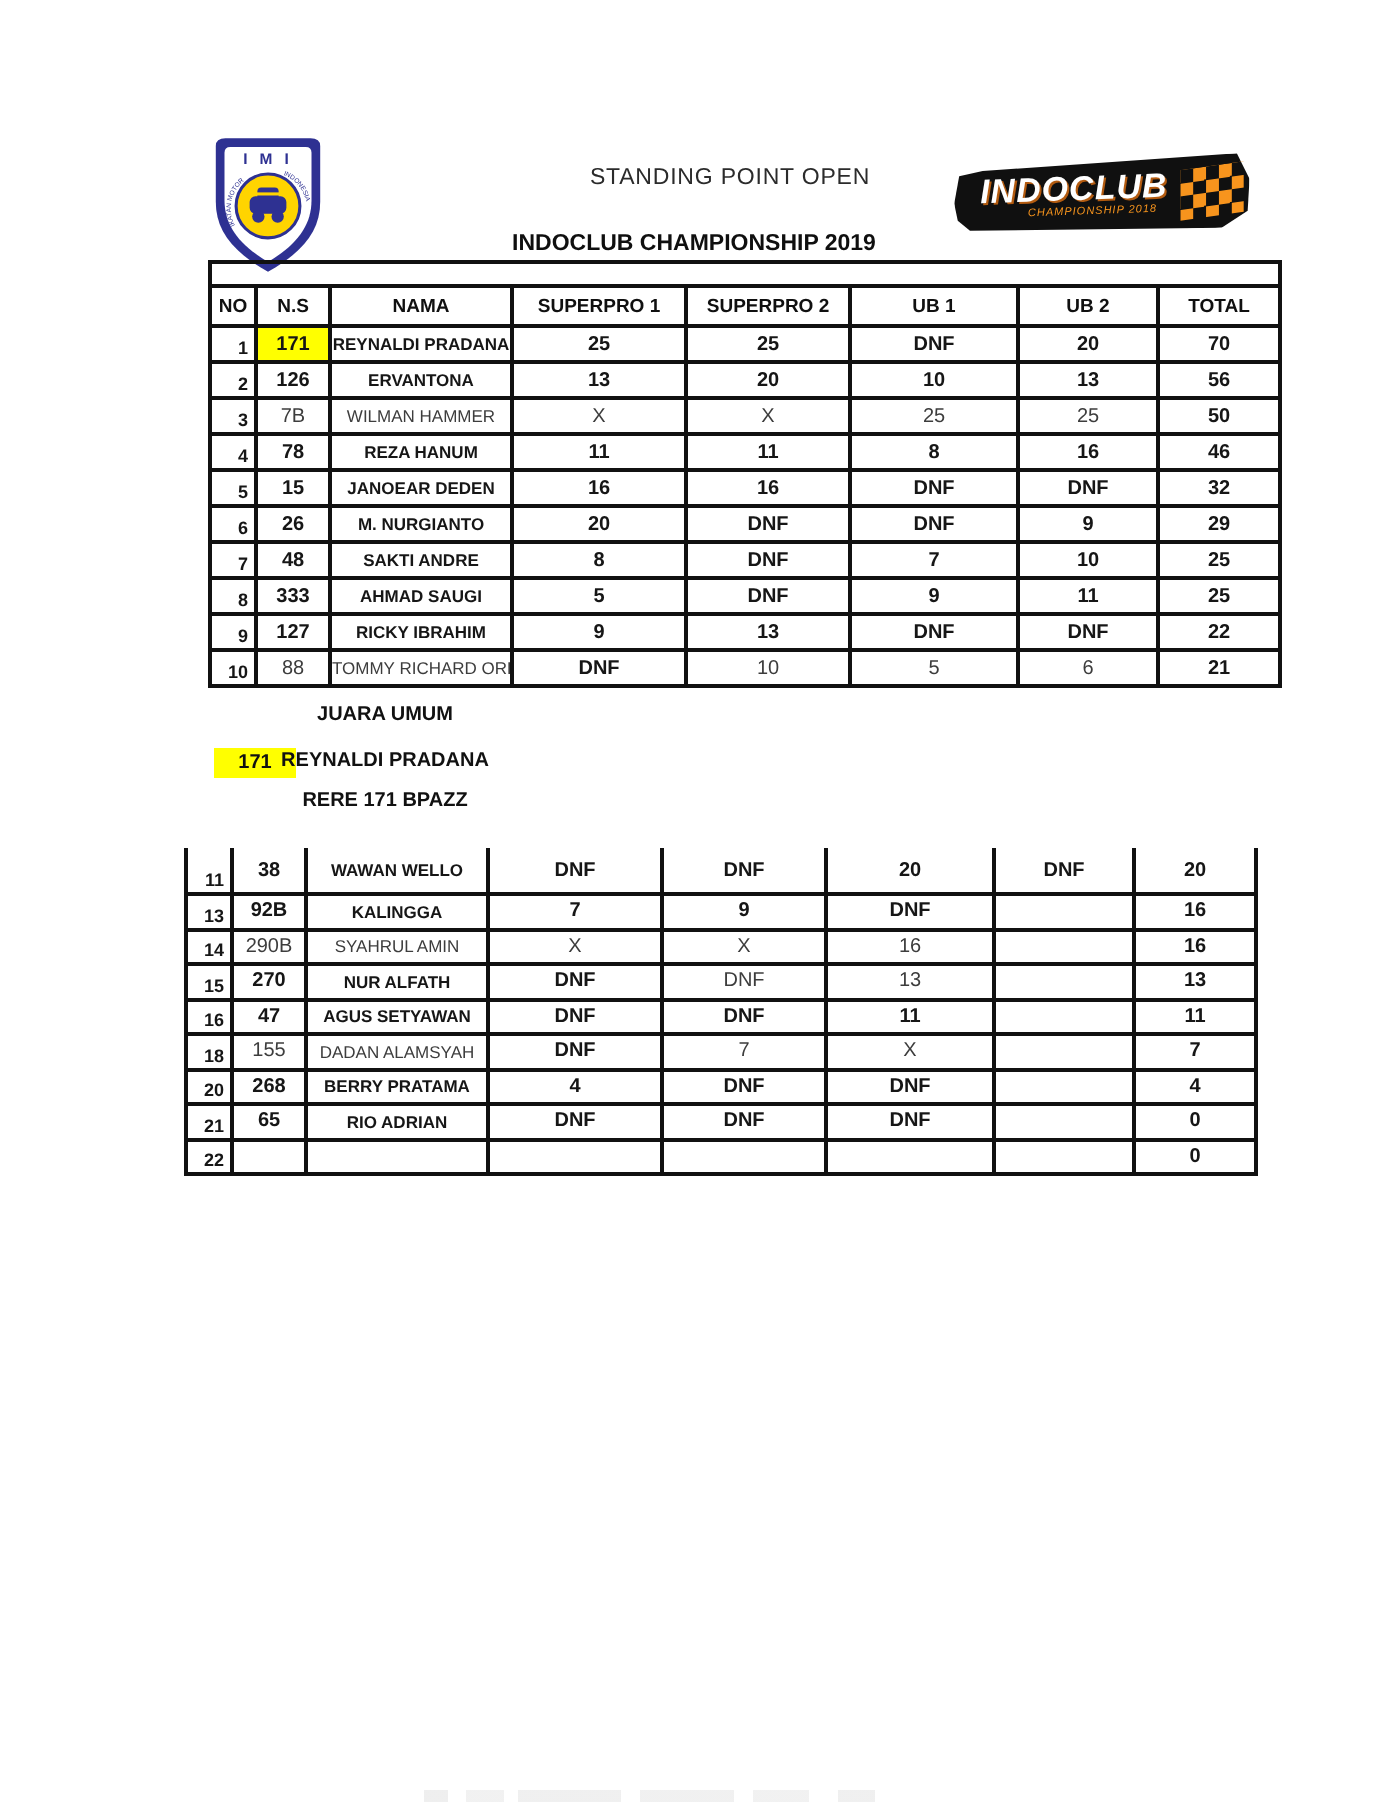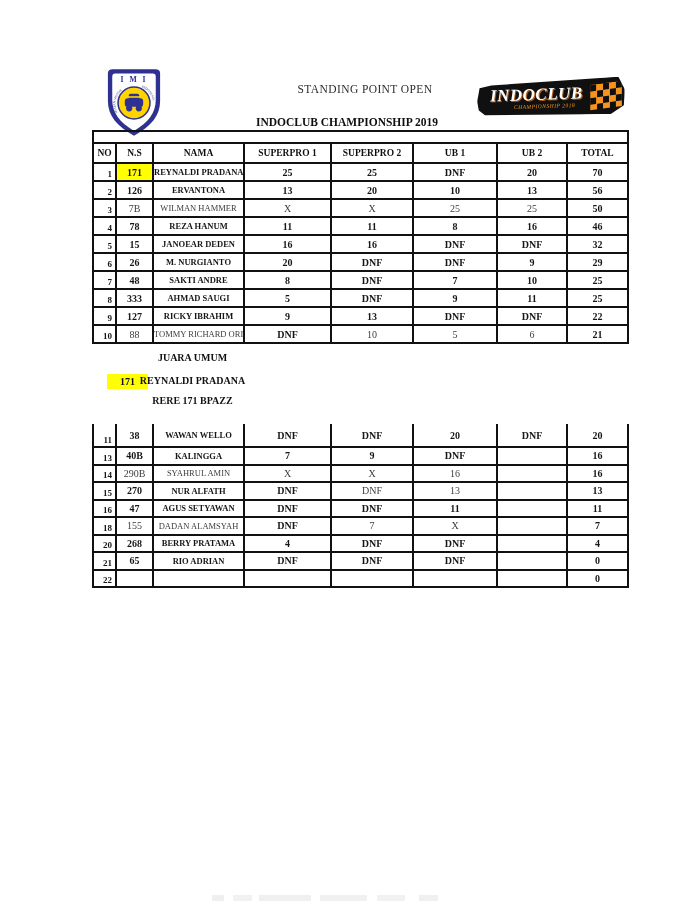--- a/index.html
+++ b/index.html
@@ -1,20 +1,20 @@
 <!DOCTYPE html>
 <html><head>
 <meta charset="utf-8">
 <style>
   html,body{margin:0;padding:0;}
   body{
     width:696px;height:901px;background:#ffffff;position:relative;overflow:hidden;
     font-family:"Liberation Sans", sans-serif;color:#141414;
   }
-  .page{position:absolute;inset:0;font-family:Liberation Serif, serif;}
+  .page{position:absolute;inset:0;}
 
   
   .imi-logo{position:absolute;left:105px;top:66px;width:58px;height:72px;}
   .doc-title{
     position:absolute;left:365px;top:83px;transform:translateX(-50%);
     font-size:11.5px;color:#2b2b2b;letter-spacing:.4px;white-space:nowrap;
   }
   .doc-subtitle{
     position:absolute;left:347px;top:116px;transform:translateX(-50%);
     font-size:11.5px;font-weight:bold;color:#0f0f0f;white-space:nowrap;
@@ -37,21 +37,21 @@
     position:absolute;right:3px;top:4px;width:32px;height:25px;
     transform:rotate(-8deg) skewX(-8deg);
     background:repeating-conic-gradient(#f7941d 0% 25%, rgba(0,0,0,0) 25% 50%);
     background-size:13px 13px;
   }
 
   
   table.tbl{
     position:absolute;left:92px;width:535px;border-collapse:collapse;table-layout:fixed;
   }
-  #tbl1{top:130px;}
+  #tbl1{top:130px;margin-left:12px;}
   #tbl2{top:424px;}
   .tbl th,.tbl td{
     border:2px solid #111;padding:0;text-align:center;vertical-align:middle;
     overflow:hidden;white-space:nowrap;
   }
   .tbl th{font-size:9.5px;font-weight:bold;color:#101010;}
   .tbl td{font-size:10px;font-weight:bold;color:#161616;}
   #tbl1 tr{height:18px;}
   #tbl1 tr.hdr{height:20px;}
   #tbl1 tr.stub-row{height:12px;}
@@ -289,21 +289,21 @@
           <td class="c-ns no-top">38</td>
           <td class="c-nama no-top">WAWAN WELLO</td>
           <td class="c-sp1 no-top">DNF</td>
           <td class="c-sp2 no-top">DNF</td>
           <td class="c-ub1 no-top">20</td>
           <td class="c-ub2 no-top">DNF</td>
           <td class="c-total no-top">20</td>
         </tr>
         <tr>
           <td class="c-no">13</td>
-          <td class="c-ns">40B</td>
+          <td class="c-ns">92B</td>
           <td class="c-nama">KALINGGA</td>
           <td class="c-sp1">7</td>
           <td class="c-sp2">9</td>
           <td class="c-ub1">DNF</td>
           <td class="c-ub2"></td>
           <td class="c-total">16</td>
         </tr>
         <tr>
           <td class="c-no">14</td>
           <td class="c-ns light">290B</td>

